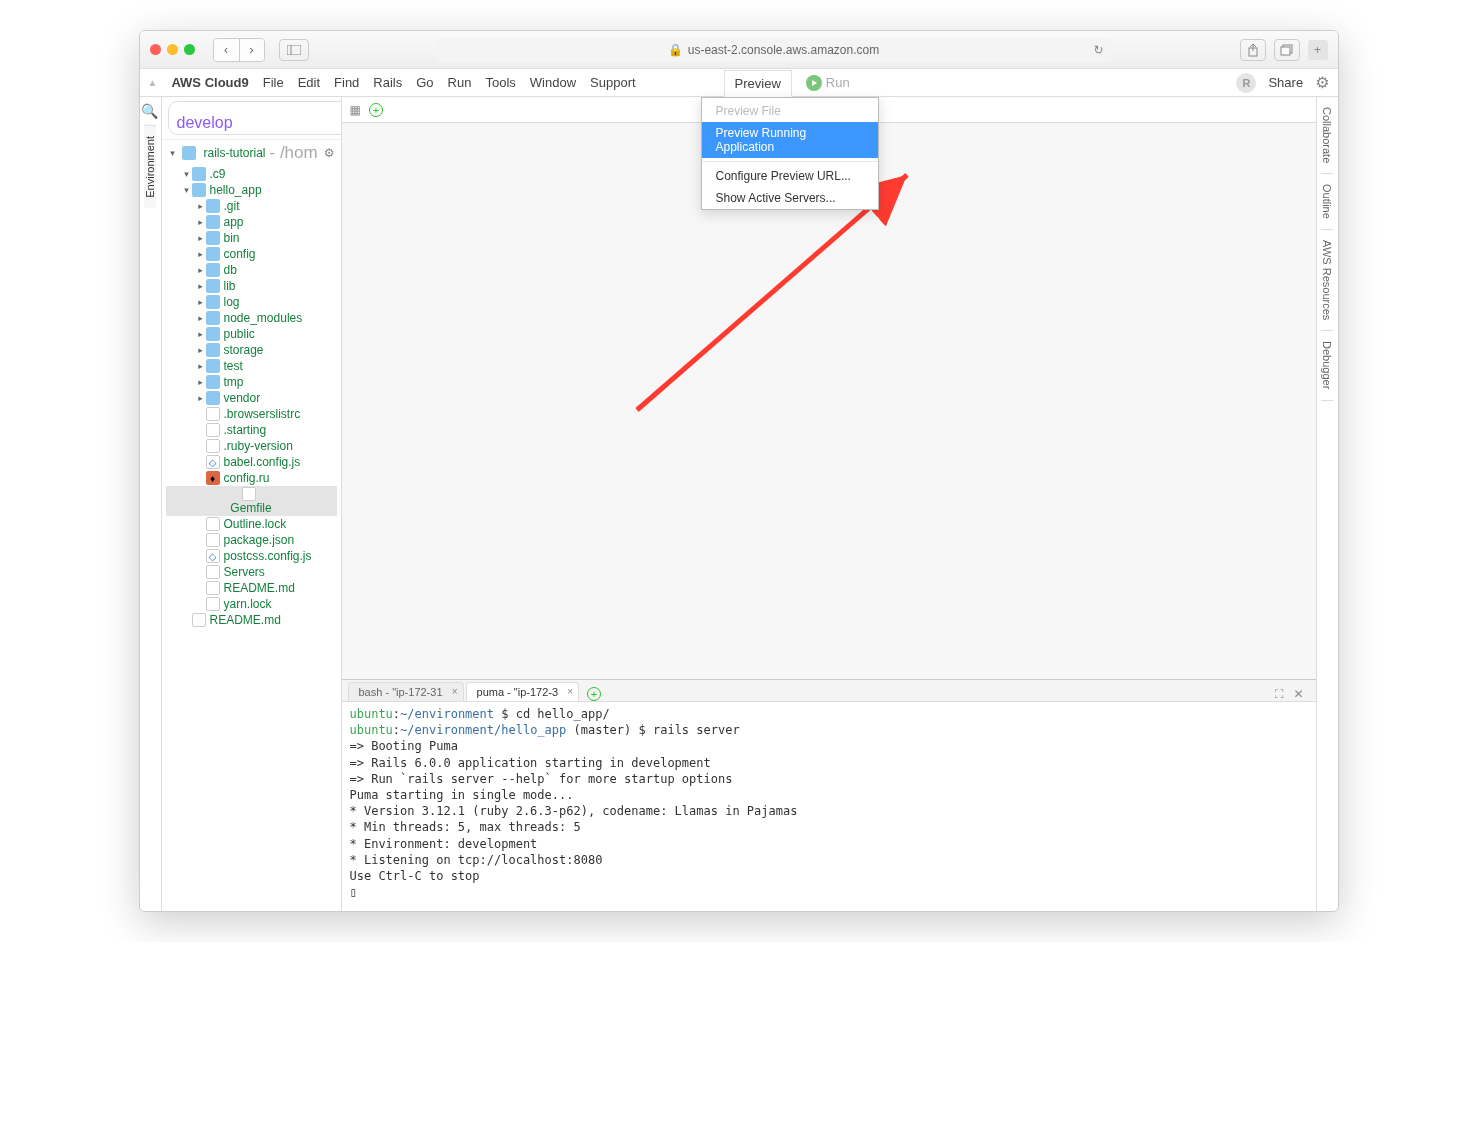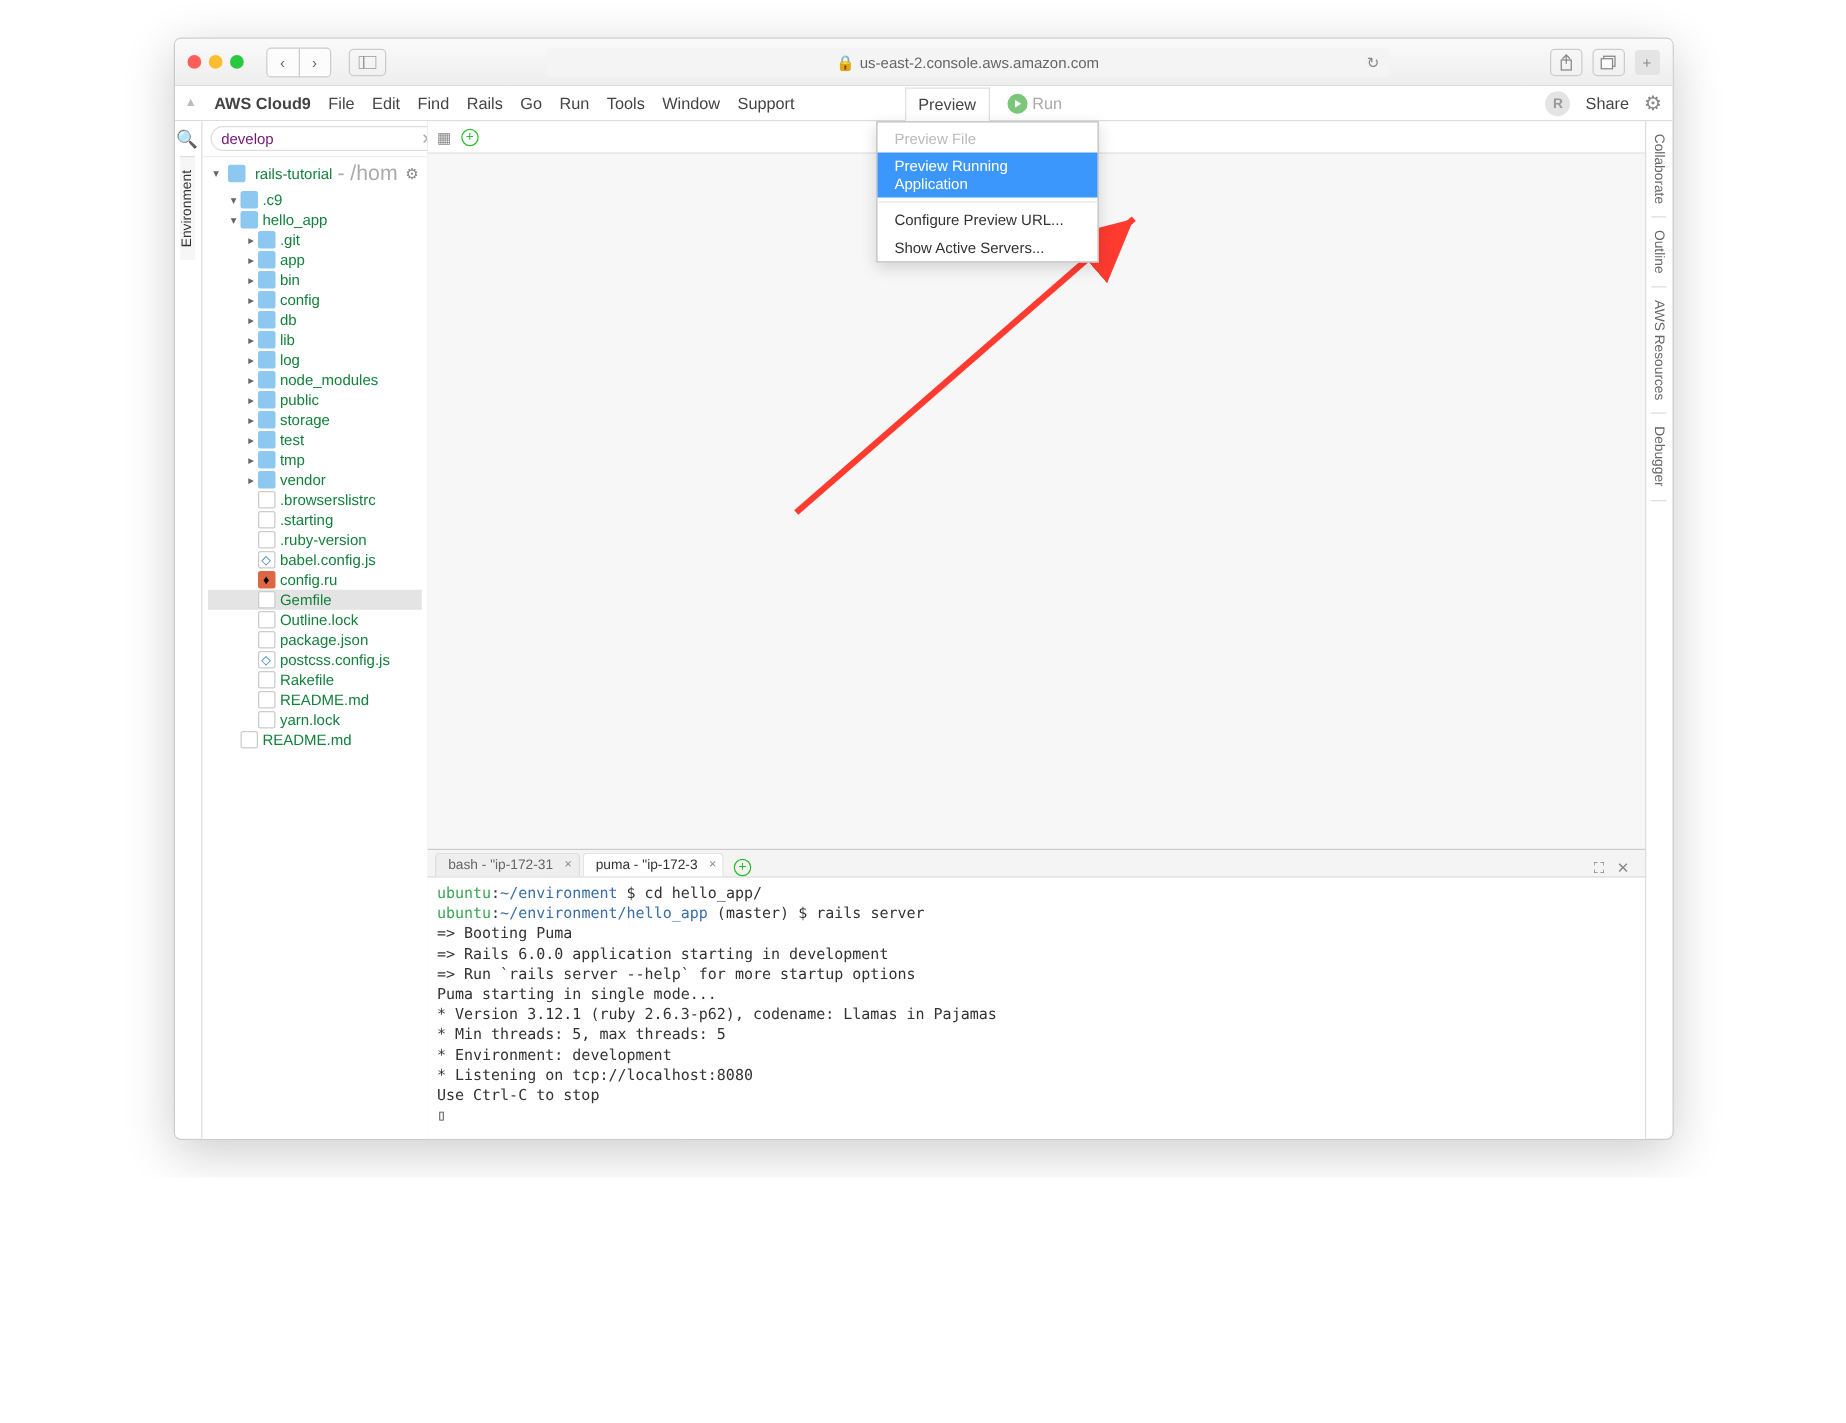--- a/index.html
+++ b/index.html
@@ -147,29 +147,29 @@
   .sidebar {
     width: 180px;
     border-right: 1px solid #ddd;
     background: #fff;
     display: flex;
     flex-direction: column;
     font-size: 12px;
     overflow-y: auto;
   }
   .sb-search { display:flex; align-items:center; gap:4px; padding:4px 6px; border-bottom:1px solid #eee;}
-  .sb-search input { flex:1; border:1px solid #ddd; border-radius:10px; padding:2px 20px 2px 8px; font-size:12px; color:#701a75;}
+  .sb-search input { flex:1; border:1px solid #ddd; border-radius:10px; padding:12px 20px 2px 8px; font-size:16px; color:#8b5cf6;}
   .sb-search .clr { margin-left:-20px; color:#aaa; cursor:pointer;}
   .ws-header { display:flex; align-items:center; padding:3px 6px; gap:4px; color:#333; }
   .ws-header .ws-path { color:#aaa; font-size:17px;}
   .ws-gear { margin-left:auto; color:#888;}
   
   .tree { padding: 0 4px 10px 4px;}
   .tree-row { display:flex; align-items:center; padding: 1px 2px; cursor:pointer; white-space:nowrap; }
-  .tree-row.selected { background:#e4e4e4;}
+  .tree-row.selected { background:#e4e4e4;flex-direction:column;}
   .indent { display:inline-block; }
   .caret { width:10px; display:inline-block; text-align:center; color:#666; font-size:9px;}
   .ficon { width:14px; height:14px; display:inline-flex; align-items:center; justify-content:center; margin-right:4px; font-size:10px; border-radius:2px;}
   .folder { background:#8cc8f0; border-radius:2px;}
   .file-ico { background:#fff; border:1px solid #ccc; }
   .file-js { color:#2a7ab0; border:1px solid #ccc;}
   .file-gem { background:#d64; }
   .tree-label { color:#15803d;}
   
   
@@ -488,21 +488,21 @@
           <div class="tree-row">
             <span class="indent" style="width: 28px;"></span>
             <span class="caret"></span>
             <span class="ficon file-js">◇</span>
             <span class="tree-label">postcss.config.js</span>
           </div>
           <div class="tree-row">
             <span class="indent" style="width: 28px;"></span>
             <span class="caret"></span>
             <span class="ficon file-ico"></span>
-            <span class="tree-label">Rakefile</span>
+            <span class="tree-label">Servers</span>
           </div>
           <div class="tree-row">
             <span class="indent" style="width: 28px;"></span>
             <span class="caret"></span>
             <span class="ficon file-ico"></span>
             <span class="tree-label">README.md</span>
           </div>
           <div class="tree-row">
             <span class="indent" style="width: 28px;"></span>
             <span class="caret"></span>

